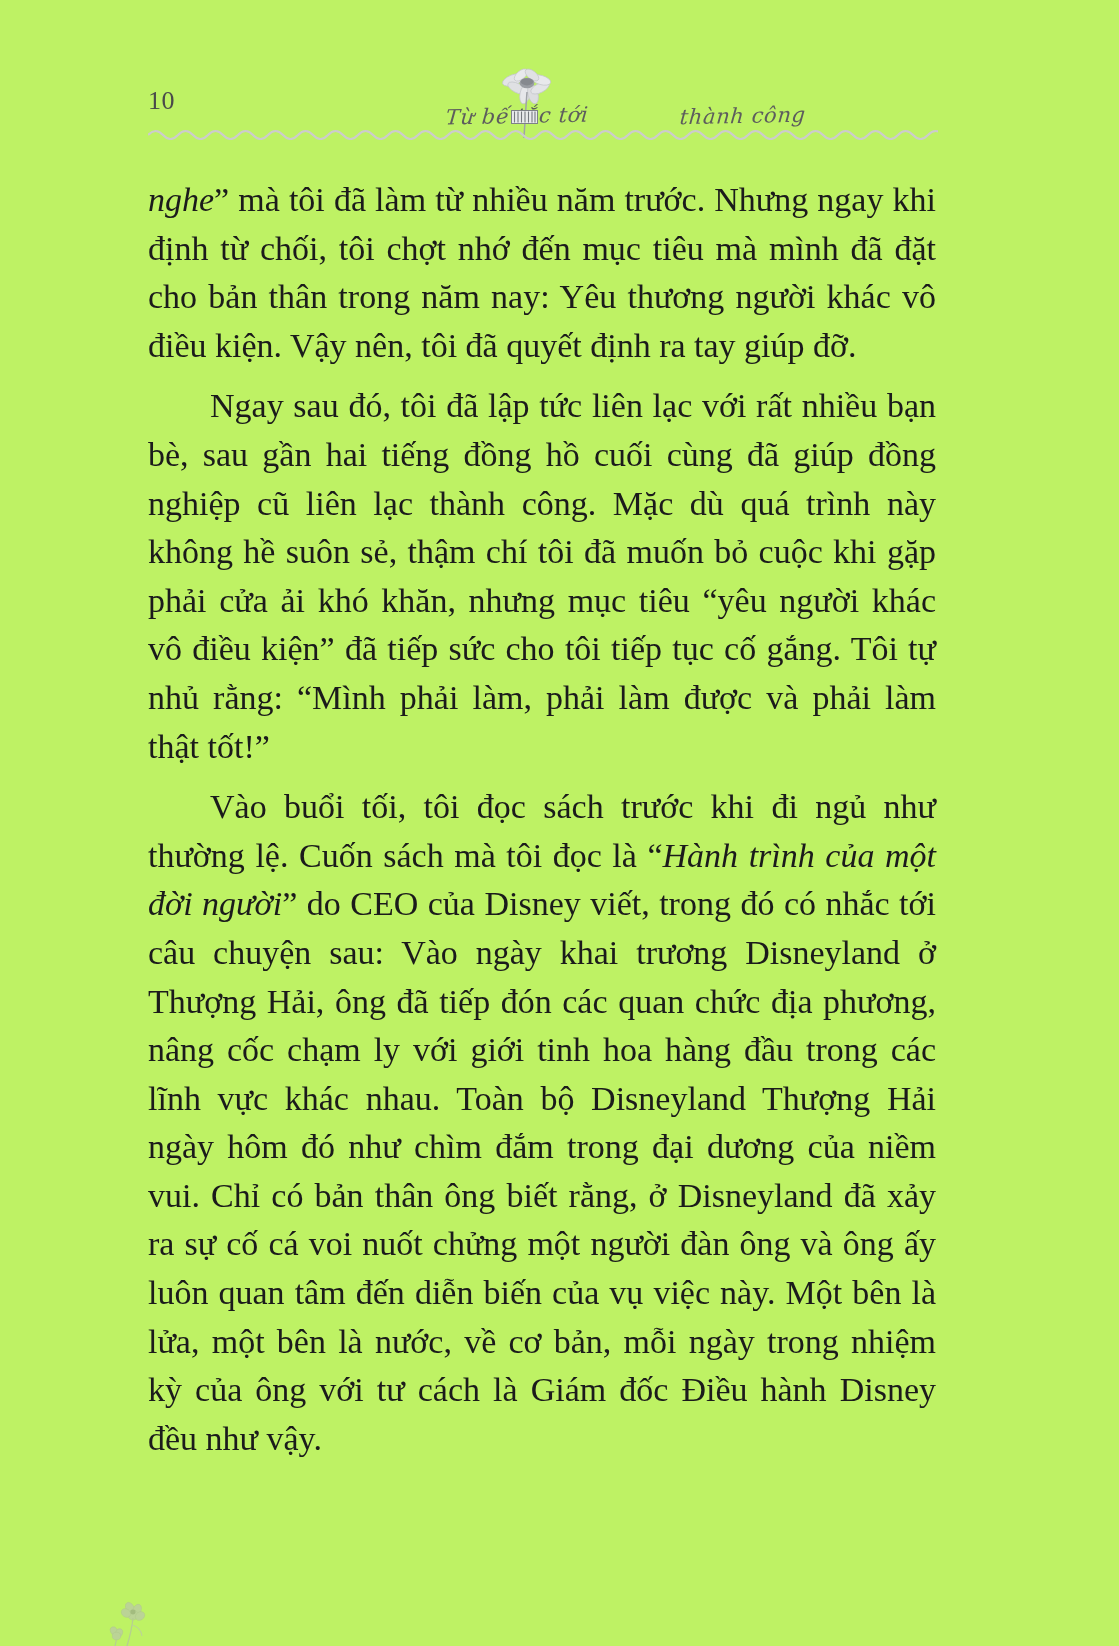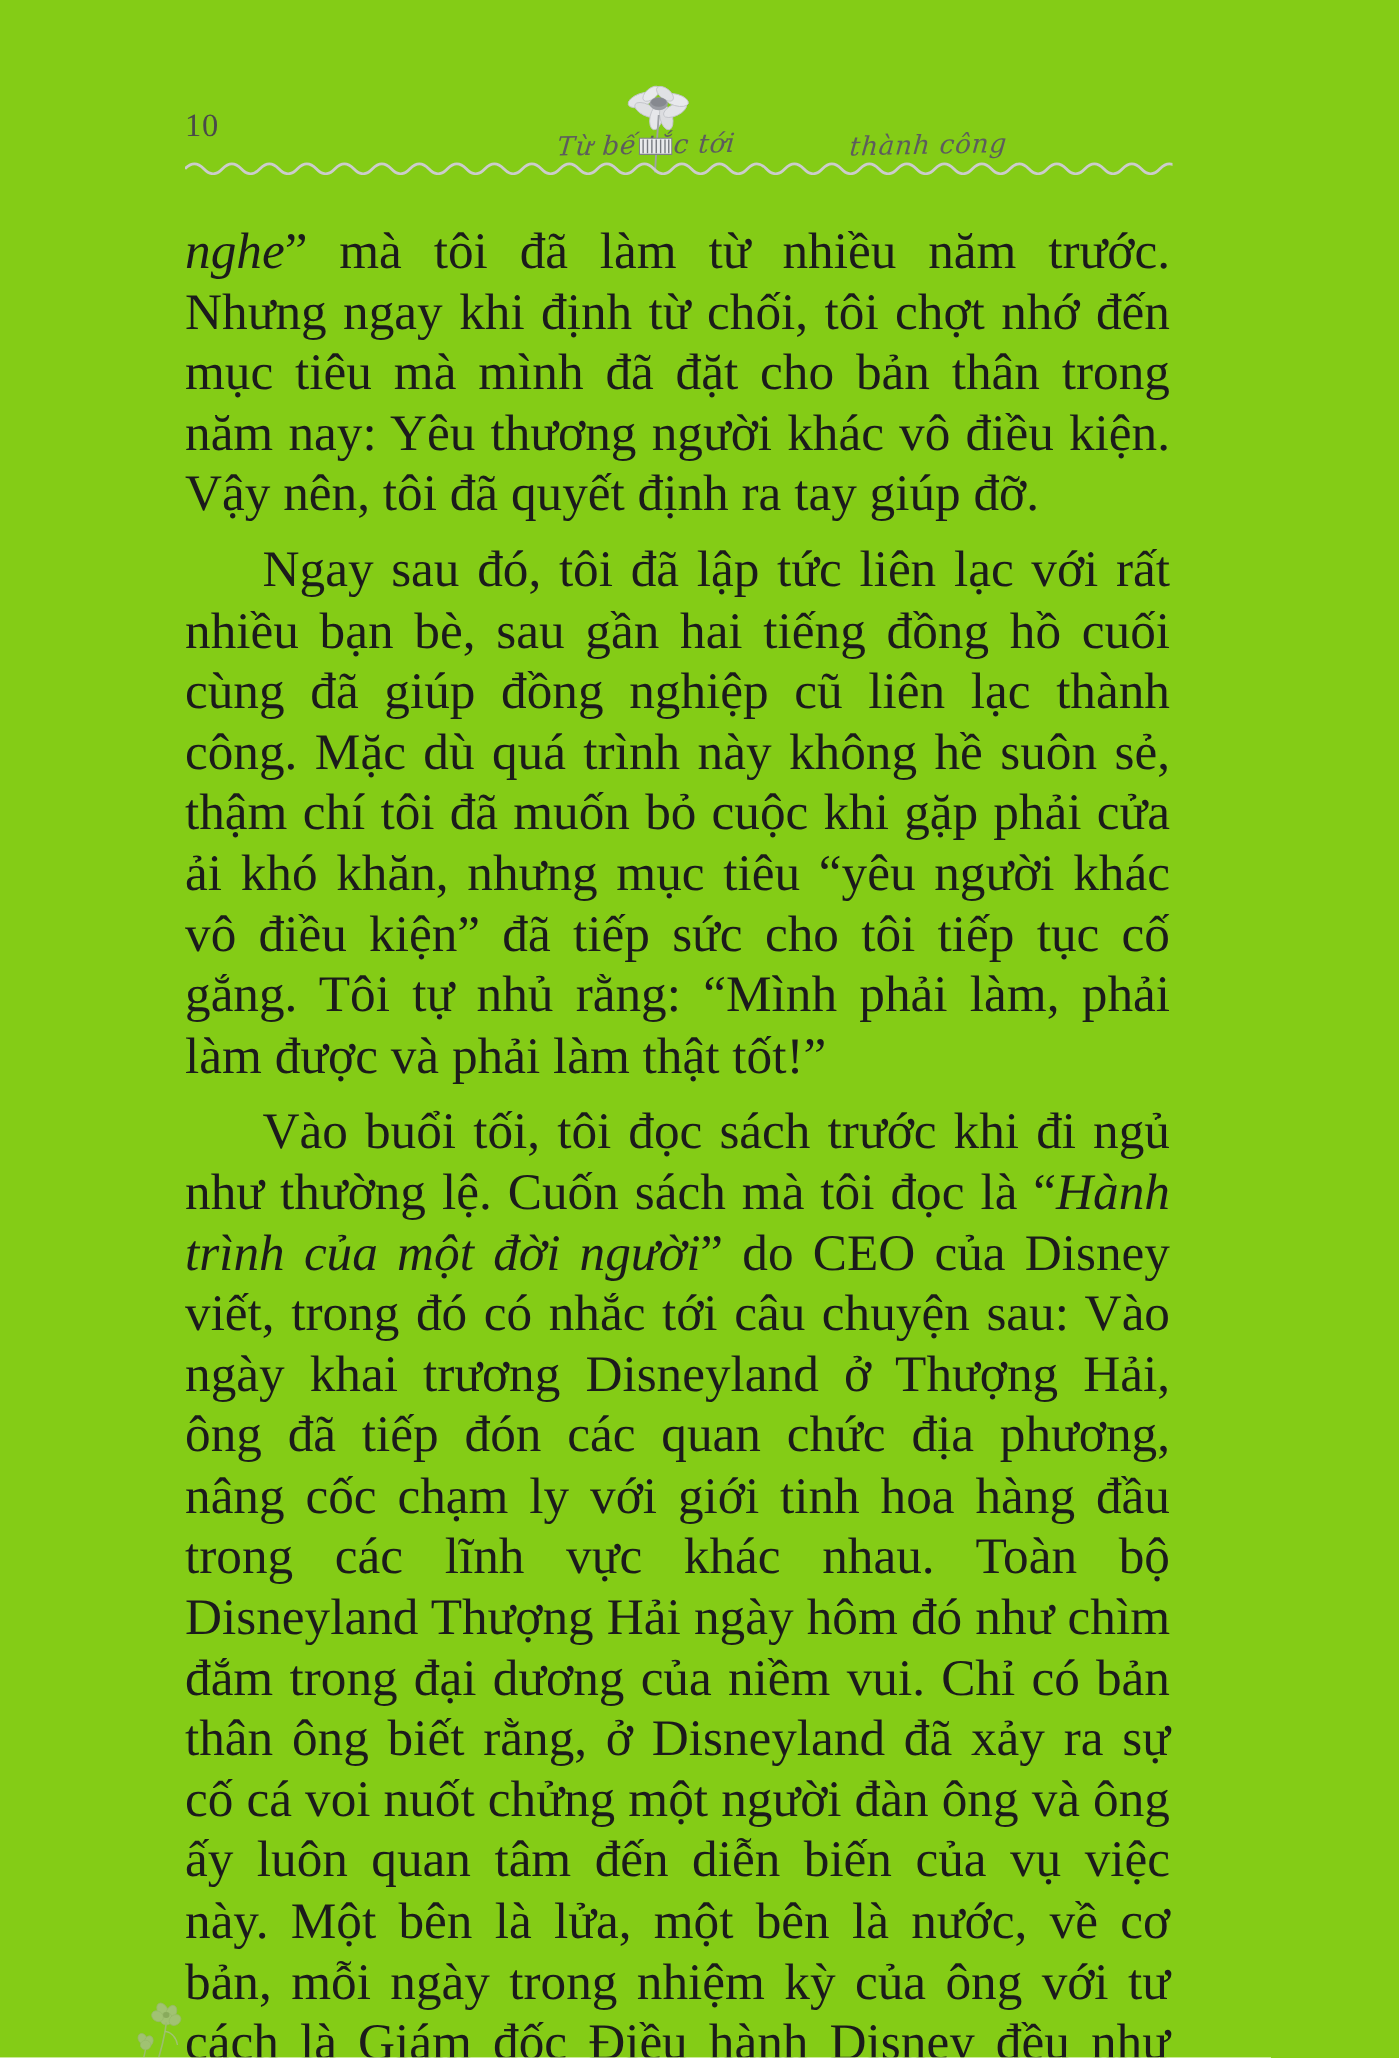--- a/index.html
+++ b/index.html
@@ -4,21 +4,21 @@
 <style>
   html, body {
     margin: 0;
     padding: 0;
     background: #ffffff;
   }
   .page {
     position: relative;
     width: 1119px;
     height: 1646px;
-    background: #84cc16;
+    background: #bef264;
     overflow: hidden;
     font-family: "Liberation Serif", "DejaVu Serif", serif;
   }
 
   
   .running-head {
     position: absolute;
     left: 148px;
     top: 62px;
     width: 790px;
@@ -86,21 +86,21 @@
 
   
   .textblock {
     position: absolute;
     left: 148px;
     top: 176px;
     width: 788px;
   }
   p.para {
     margin: 0;
-    font-size: 41px;
+    font-size: 34px;
     line-height: 48.6px;
     color: #1b1b1b;
     text-align: justify;
     text-justify: inter-word;
     font-family: "Liberation Serif", "DejaVu Serif", serif;
     hyphens: none;
   }
   p.para + p.para { margin-top: 12px; }
   p.indent { text-indent: 62px; }
   .it { font-style: italic; }

